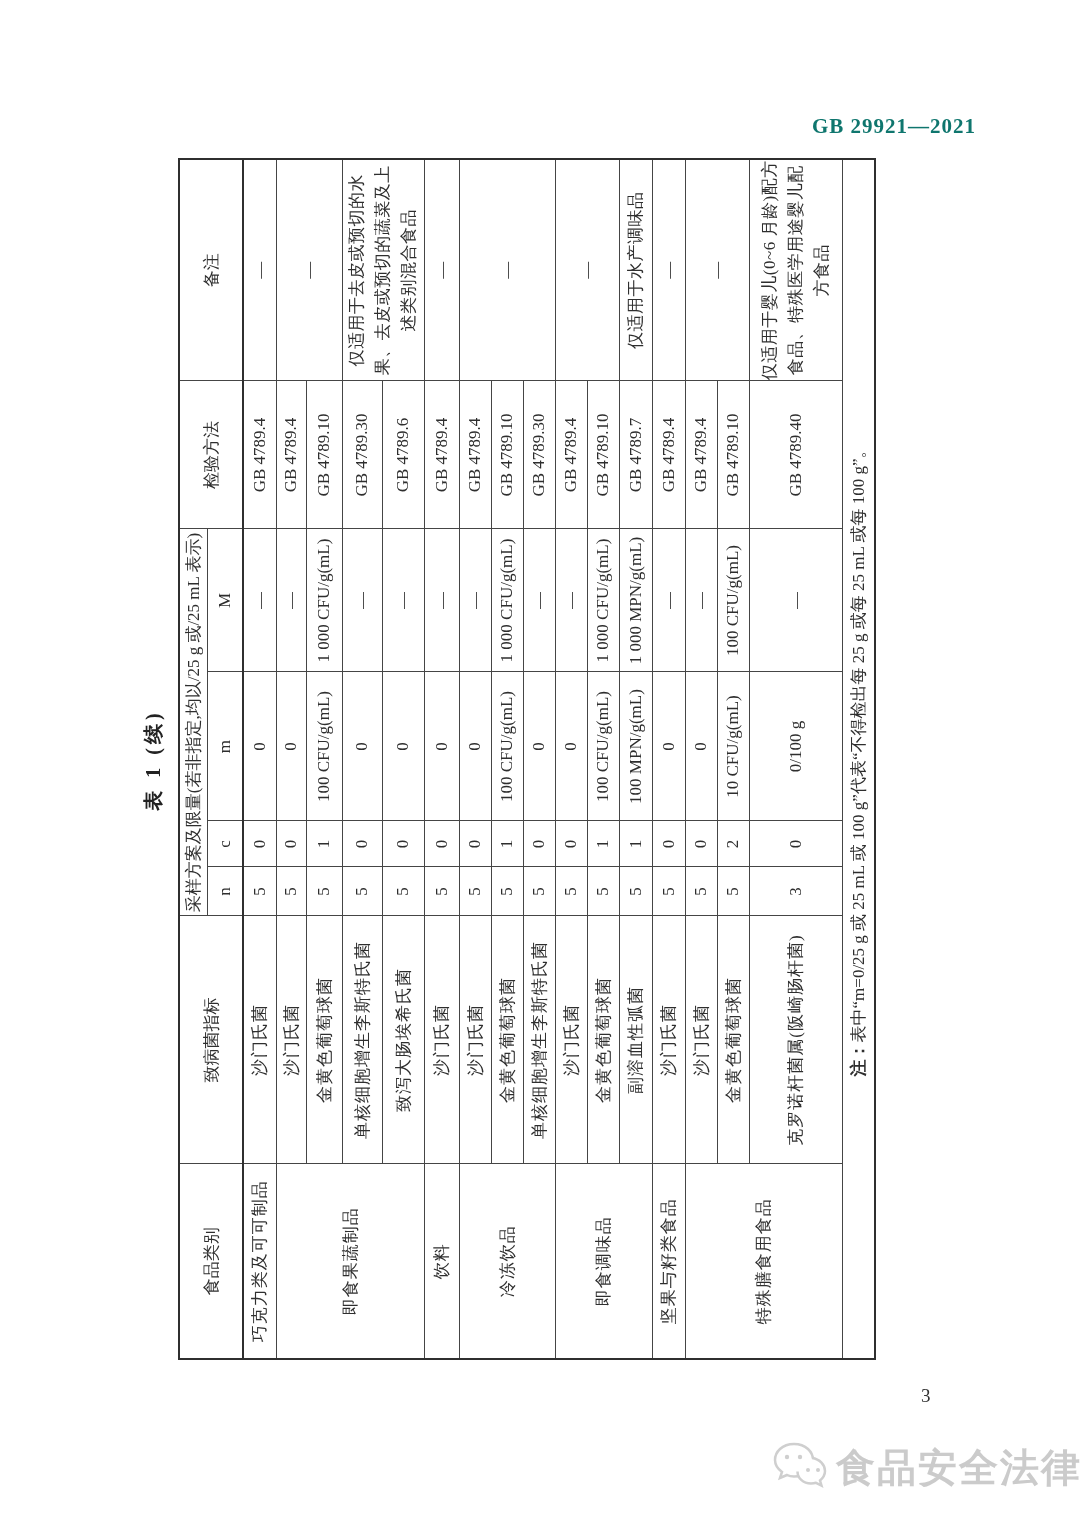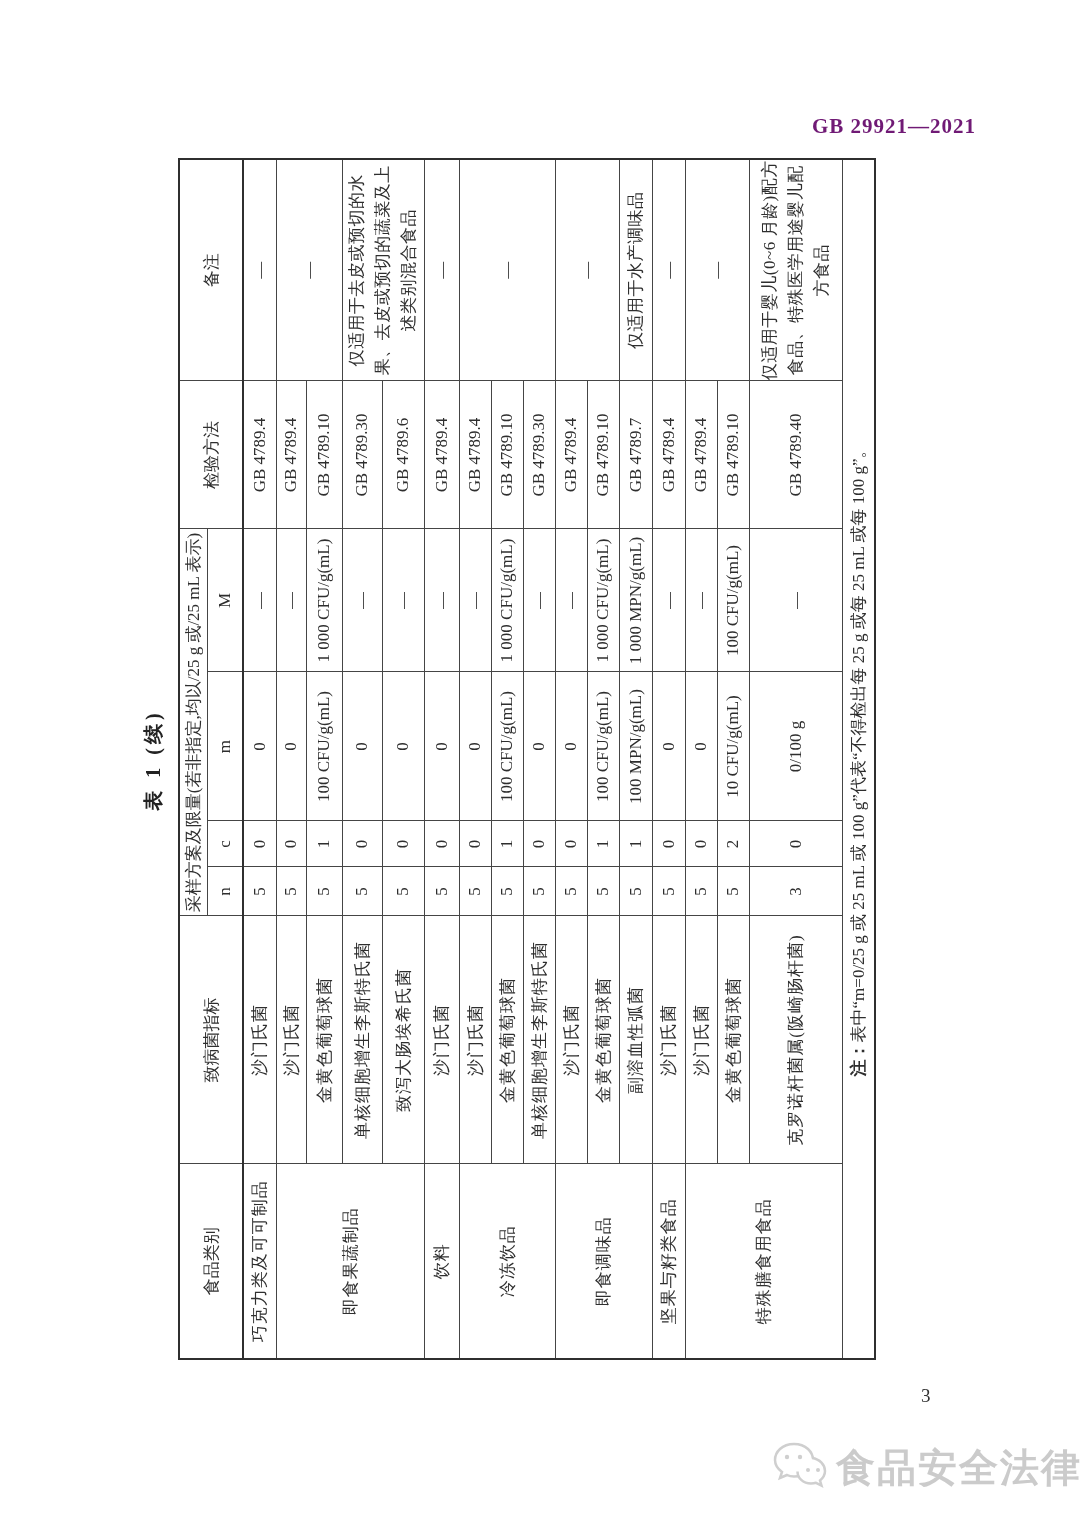--- a/index.html
+++ b/index.html
@@ -3,21 +3,21 @@
 <meta charset="utf-8">
 <style>
   html,body { margin:0; padding:0; background:#ffffff; }
   .page {
     position:relative; width:1080px; height:1528px; background:#fff;
     font-family:"Liberation Serif","DejaVu Serif",serif; color:#2e2e2e;
     overflow:hidden;
   }
   .std-no {
     position:absolute; left:812px; top:114px; width:170px;
-    font-size:21px; font-weight:bold; letter-spacing:1px; color:#701a75;
+    font-size:21px; font-weight:bold; letter-spacing:1px; color:#0f766e;
     white-space:nowrap;
   }
   
   .rot {
     position:absolute; left:128px; top:1360px; width:1200px; height:745px;
     transform:rotate(-90deg); transform-origin:0 0;
   }
   .tbl-title {
     height:50px; display:flex; align-items:center; justify-content:center;
     font-size:20px; font-weight:bold; letter-spacing:4px; color:#222;

